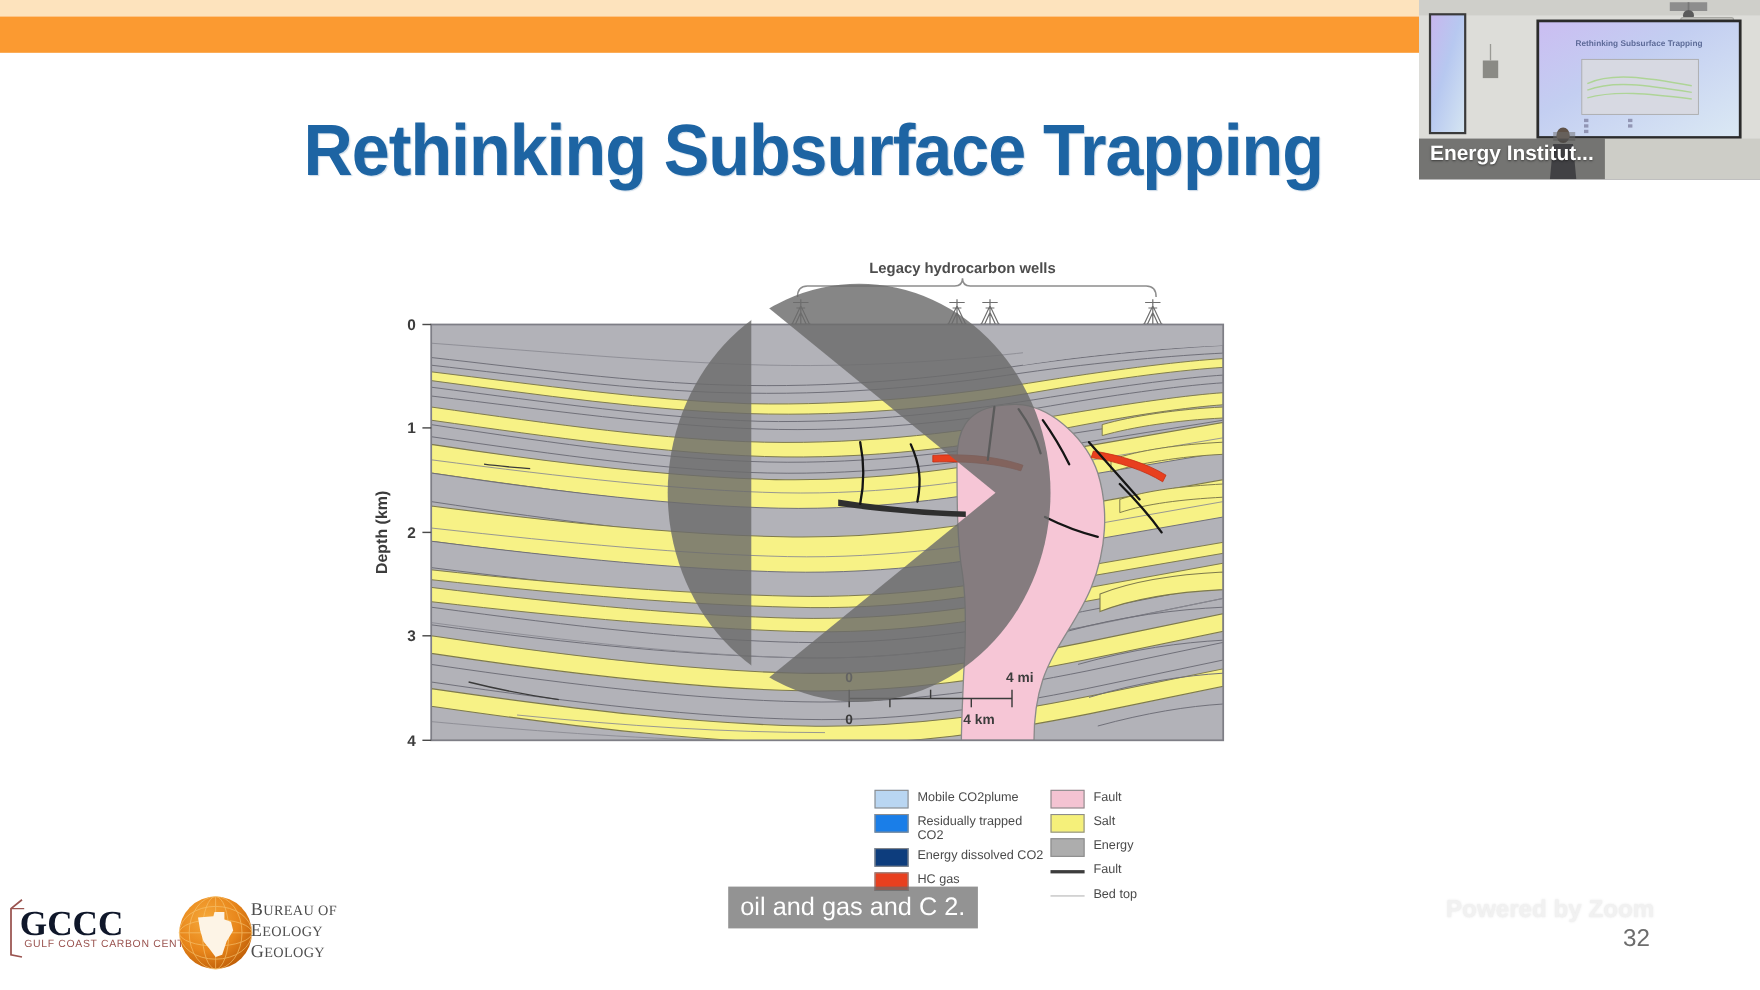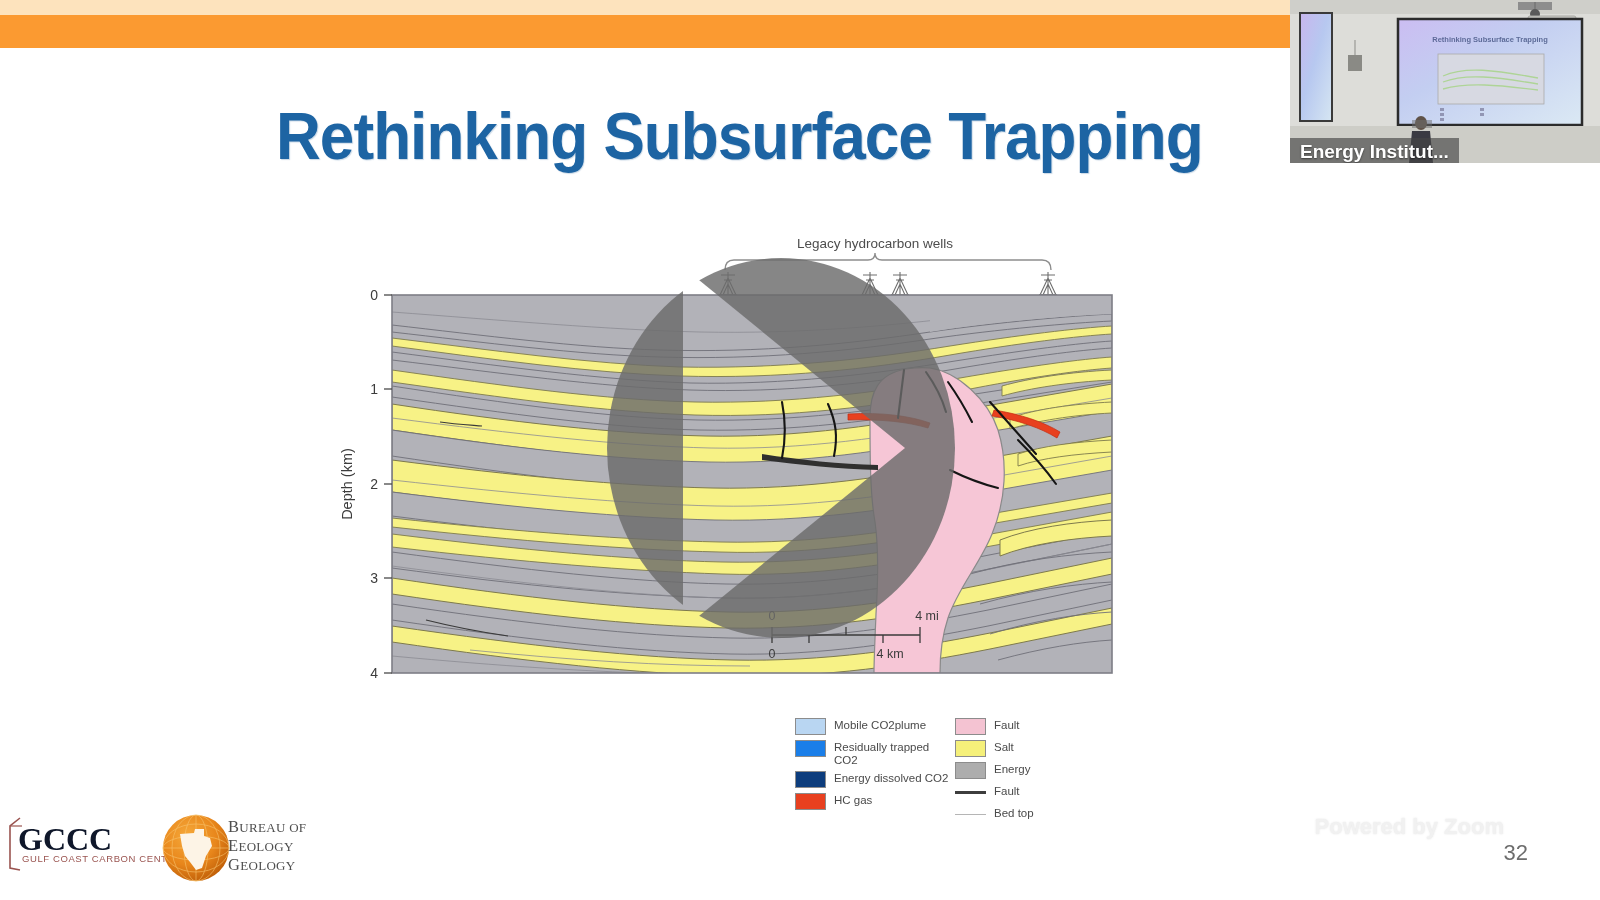--- a/index.html
+++ b/index.html
@@ -30,21 +30,21 @@
     font-weight: bold;
     color: #1d64a3;
     letter-spacing: -1px;
     white-space: nowrap;
     transform: scaleX(0.94);
     transform-origin: left top;
     text-shadow: 1px 1px 1px rgba(140,170,200,.45);
   }
 
   
-  #figure { position: absolute; left: 330px; top: 222px; width: 790px; height: 590px; }
+  #figure { position: absolute; left: 330px; top: 222px; width: 790px; height: 590px; font-weight: bold; }
   #figure svg { display: block; }
 
   
   #legend {
     position: absolute; left: 795px; top: 718px;
     width: 300px; height: 118px;
     font-size: 11.5px; color: #4a4a4a;
   }
   .legend-col { position: absolute; top: 0; }
   .legend-col.left { left: 0; }
@@ -76,21 +76,21 @@
   
   #pip {
     position: absolute; right: 0; top: 0; width: 310px; height: 163px;
     overflow: hidden; background: #2a2a2a;
   }
   #pip .room { position: absolute; inset: 0; }
   #pip .pip-label {
     position: absolute; left: 0; bottom: 0;
     background: rgba(70,70,70,.66);
     color: #fff; font-size: 19px; font-weight: bold;
-    padding: 3px 10px 0 10px; white-space: nowrap;
+    padding: 3px 10px 12px 10px; white-space: nowrap;
     text-shadow: 0 1px 2px rgba(0,0,0,.5);
   }
 
   
   #logos { position: absolute; left: 10px; top: 808px; width: 330px; height: 88px; }
   .gccc-wrap { position: absolute; left: 8px; top: 8px; }
   .gccc-main {
     font-family: "Liberation Serif", serif;
     font-size: 32px; font-weight: bold; color: #0f172a;
     letter-spacing: 0px; line-height: 47px;
@@ -108,21 +108,21 @@
   .beg-txt span.small { font-size: 13px; }
 
   
   #zoom-wm {
     position: absolute; right: 96px; top: 814px;
     font-size: 22px; font-weight: bold; color: #f1f1f1;
     text-shadow: 0 0 2px rgba(225,225,225,.9);
     white-space: nowrap;
   }
   #page-no {
-    position: absolute; right: 72px; top: 840px;
+    position: absolute; right: 100px; top: 840px;
     font-size: 22px; color: #6d6d6d;
   }
 </style>
 </head>
 <body>
 
 <div id="stage">
 
   <div class="bar-peach"></div>
   <div class="bar-orange"></div>
@@ -352,20 +352,21 @@
       <defs>
         <mask id="playmask">
           <rect x="0" y="0" width="352" height="382" fill="#fff"></rect>
           <path d="M78,10 L78,372 L300,191 Z" fill="#000"></path>
         </mask>
       </defs>
       <ellipse cx="176" cy="191" rx="174" ry="190" fill="#6b6b6b" fill-opacity="0.82" mask="url(#playmask)"></ellipse>
     </svg>
   </div>
 
+  <div id="caption">oil and gas and C 2.</div>
 
   <div id="pip">
     <svg class="room" width="310" height="163" viewBox="0 0 310 163" xmlns="http://www.w3.org/2000/svg">
       <defs>
         <linearGradient id="scr1" x1="0" y1="0" x2="1" y2="1">
           <stop offset="0%" stop-color="#c8b6ee"></stop>
           <stop offset="45%" stop-color="#b7c8f0"></stop>
           <stop offset="100%" stop-color="#d6e6f2"></stop>
         </linearGradient>
         <linearGradient id="scr2" x1="0" y1="0" x2="1" y2="1">

